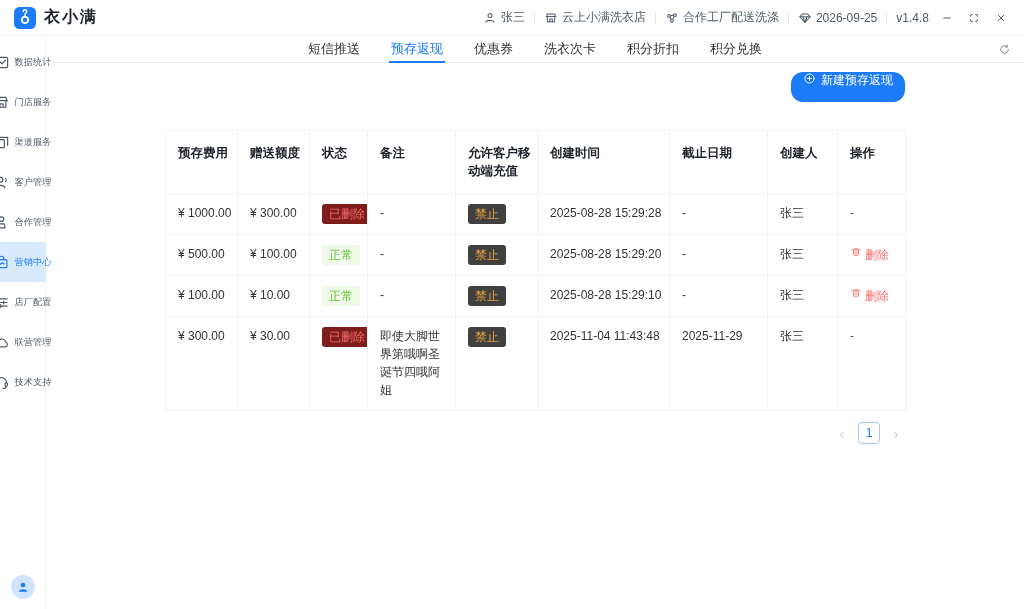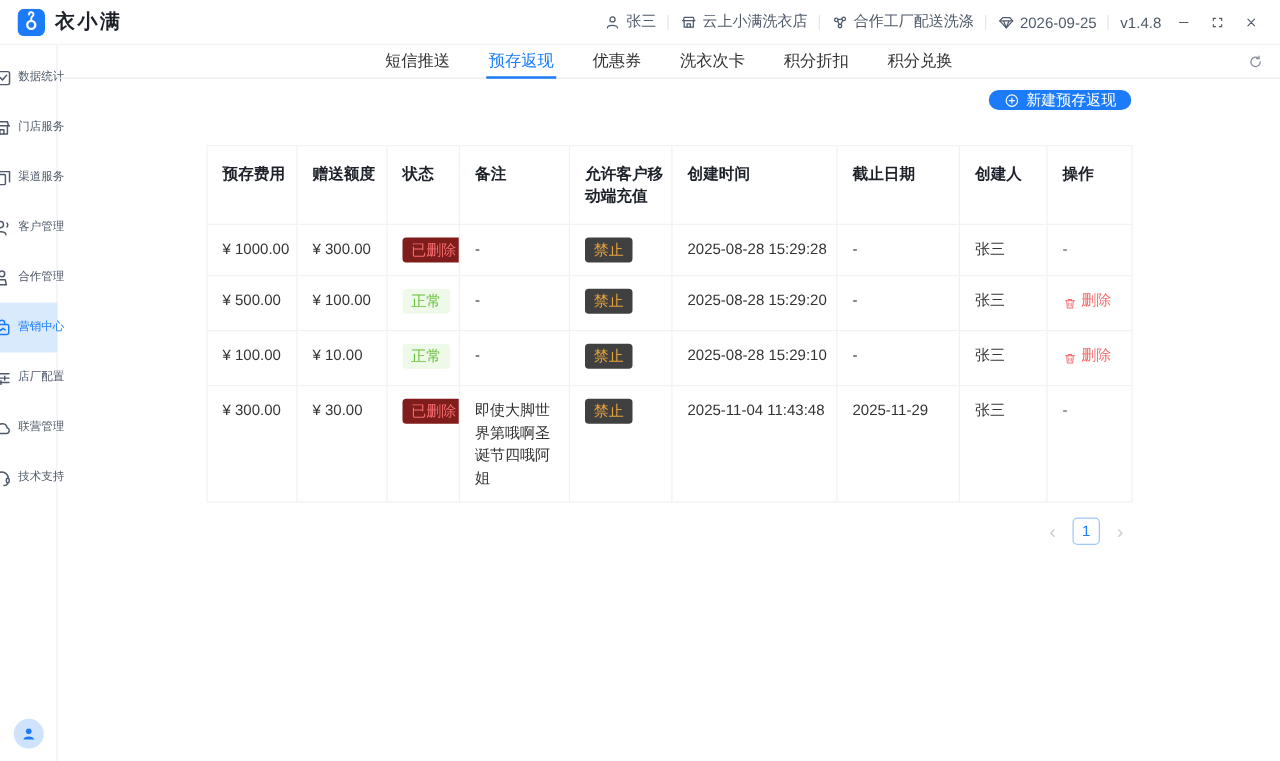--- a/index.html
+++ b/index.html
@@ -37,38 +37,38 @@
   .tabbar{height:27px;border-bottom:1px solid #ececec;display:flex;align-items:stretch;justify-content:center;gap:27px;position:relative}
   .tab{font-size:13px;color:#333;display:flex;align-items:center;cursor:pointer;position:relative;padding:0 2px}
   .tab.active{color:var(--primary)}
   .tab.active::after{content:"";position:absolute;left:0;right:0;bottom:-1px;height:2px;background:var(--primary)}
   .refresh{position:absolute;right:13px;top:7px;cursor:pointer}
   .refresh svg{width:13px;height:13px;stroke:#8a8f99;fill:none;stroke-width:1.4;stroke-linecap:round;stroke-linejoin:round}
 
   .content{flex:1;overflow:hidden}
   .container{width:740px;margin:0 auto}
   .toolbar{display:flex;justify-content:flex-end;margin-top:9px}
-  .btn-primary{display:inline-flex;align-items:center;gap:5px;background:var(--primary);color:#fff;
-    font-size:12px;height:16px;padding:0 12px;border-radius:12px;border:none;cursor:pointer;
+  .btn-primary{display:inline-flex;align-items:flex-start;gap:5px;background:var(--primary);color:#fff;
+    font-size:12px;height:30px;padding:0 12px;border-radius:12px;border:none;cursor:pointer;
     font-family:"Liberation Sans",sans-serif}
   .btn-primary svg{width:13px;height:13px;stroke:#fff;fill:none;stroke-width:1.3;stroke-linecap:round}
 
   
   table{width:740px;table-layout:fixed;border-collapse:collapse;margin-top:28px}
   th,td{border:1px solid #f1f2f5;text-align:left;vertical-align:top;overflow:hidden}
   th{font-size:12.5px;font-weight:700;color:#1d2129;padding:13px 4px 13px 12px;line-height:1.45}
   td{font-size:12px;color:#333;padding:10px 4px 10px 12px;line-height:1.5}
   td .cell{white-space:nowrap}
   td .remark{white-space:normal;word-break:break-all}
   td .muted{color:#555}
   .badge{display:inline-block;font-size:12px;line-height:1;padding:4px 7px;border-radius:3px;white-space:nowrap}
   .badge-danger{color:var(--danger);background:#7f1d1d}
   .badge-success{color:var(--success);background:#eff9e9}
   .badge-warning{color:var(--warning);background:#404040}
-  .delete-link{display:inline-flex;align-items:flex-end;gap:3px;color:var(--danger);cursor:pointer;white-space:nowrap}
+  .delete-link{display:inline-flex;align-items:flex-start;gap:3px;color:var(--danger);cursor:pointer;white-space:nowrap}
   .delete-link svg{width:12px;height:12px;stroke:var(--danger);fill:none;stroke-width:1.2;stroke-linecap:round;stroke-linejoin:round}
 
   
   .pagination{display:flex;justify-content:flex-end;align-items:center;gap:9px;margin-top:12px;padding-right:2px}
   .page-arrow{color:#c6cad1;font-size:15px;line-height:1;cursor:pointer;width:14px;text-align:center;user-select:none}
   .page-num{width:22px;height:22px;border:1px solid #a0c7fa;border-radius:4px;color:var(--primary);
     font-size:12px;display:flex;align-items:center;justify-content:center;cursor:pointer;background:#fff}
 </style>
 </head>
 <body>

